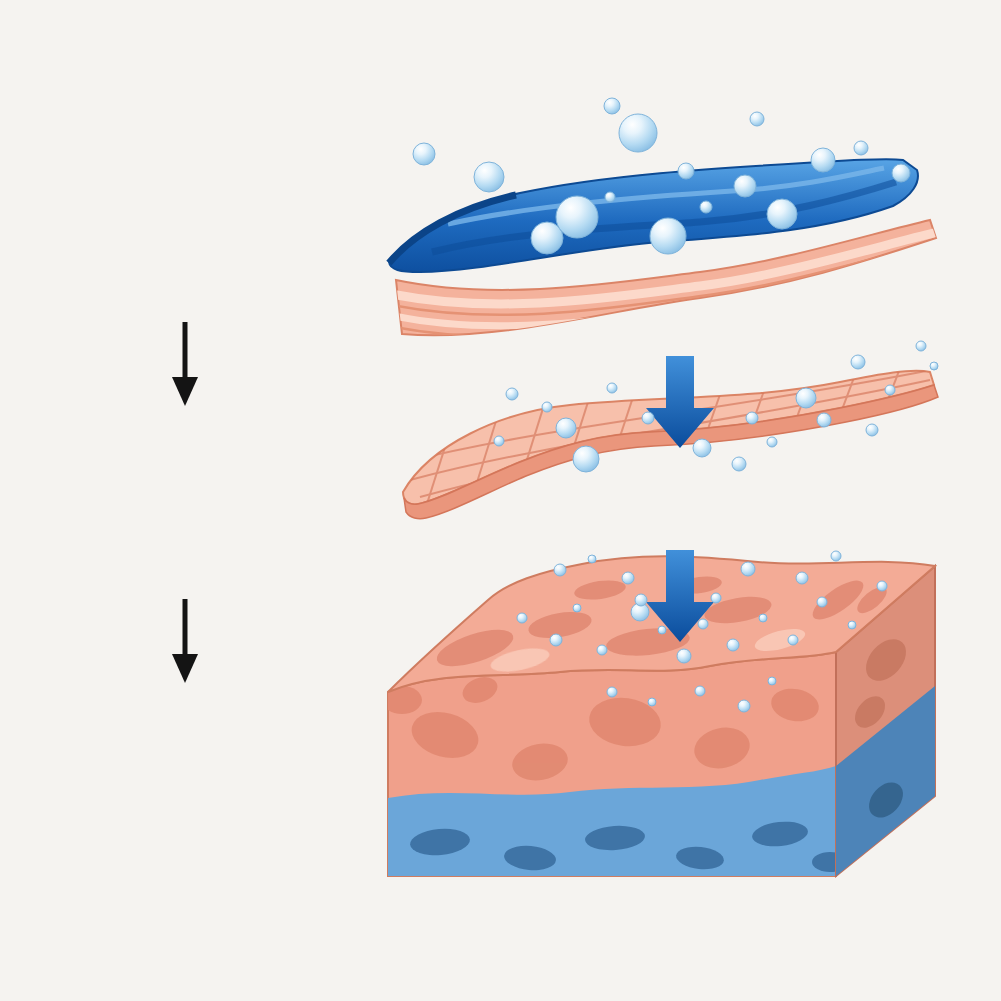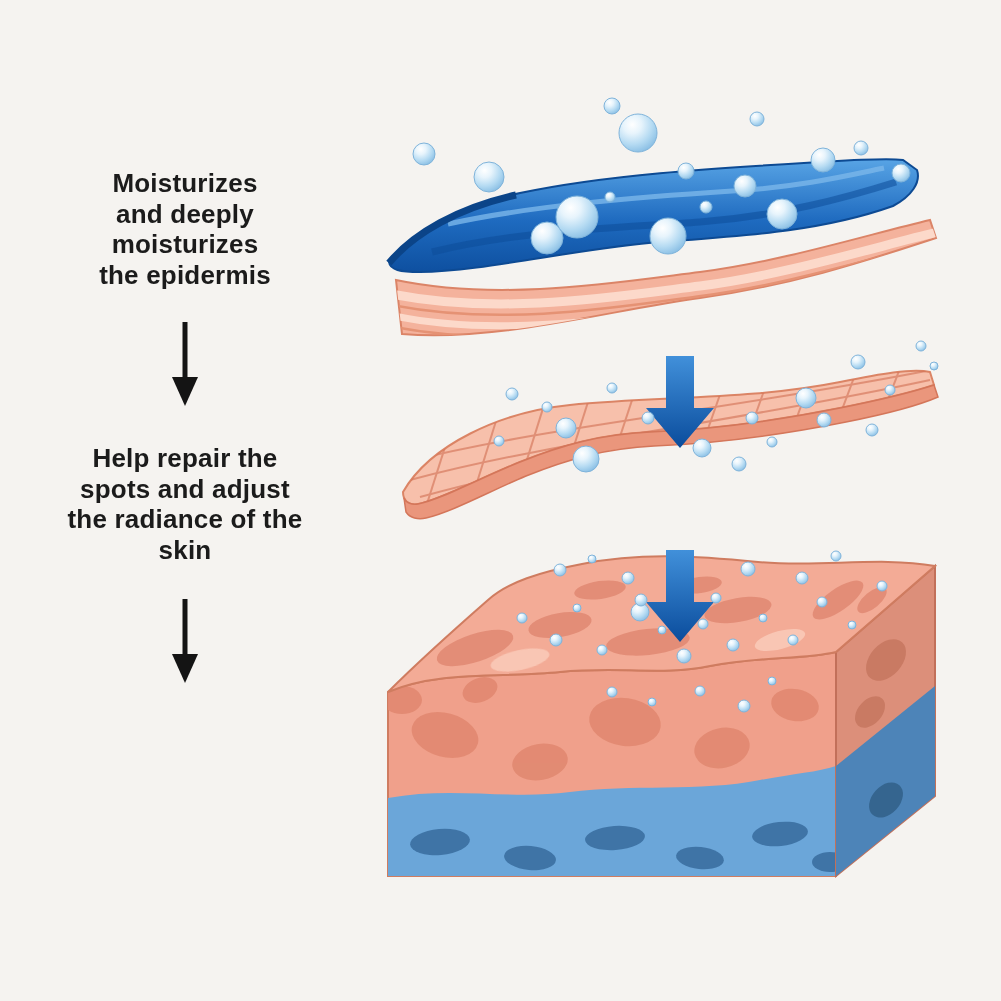--- a/index.html
+++ b/index.html
@@ -28,34 +28,26 @@
   .varrow { position: absolute; left: 163px; width: 44px; height: 90px; }
   #varrow1 { top: 320px; }
   #varrow2 { top: 597px; }
   .illus { position: absolute; left: 0; top: 0; width: 1001px; height: 1001px; }
 </style>
 </head>
 <body>
 
 <div class="stage">
 
-  <div class="caption" id="cap1">Moisturizes
-and deeply
-moisturizes
-the epidermis</div>
 
   <svg class="varrow" id="varrow1" viewBox="0 0 44 90">
     <line x1="22" y1="2" x2="22" y2="60" stroke="#141414" stroke-width="5"></line>
     <polygon points="9,57 35,57 22,86" fill="#141414"></polygon>
   </svg>
 
-  <div class="caption" id="cap2">Help repair the
-spots and adjust
-the radiance of the
-skin</div>
 
   <svg class="varrow" id="varrow2" viewBox="0 0 44 90">
     <line x1="22" y1="2" x2="22" y2="60" stroke="#141414" stroke-width="5"></line>
     <polygon points="9,57 35,57 22,86" fill="#141414"></polygon>
   </svg>
 
 
   <svg class="illus" viewBox="0 0 1001 1001">
     <defs>
       <radialGradient id="bub" cx="35%" cy="28%" r="75%">

